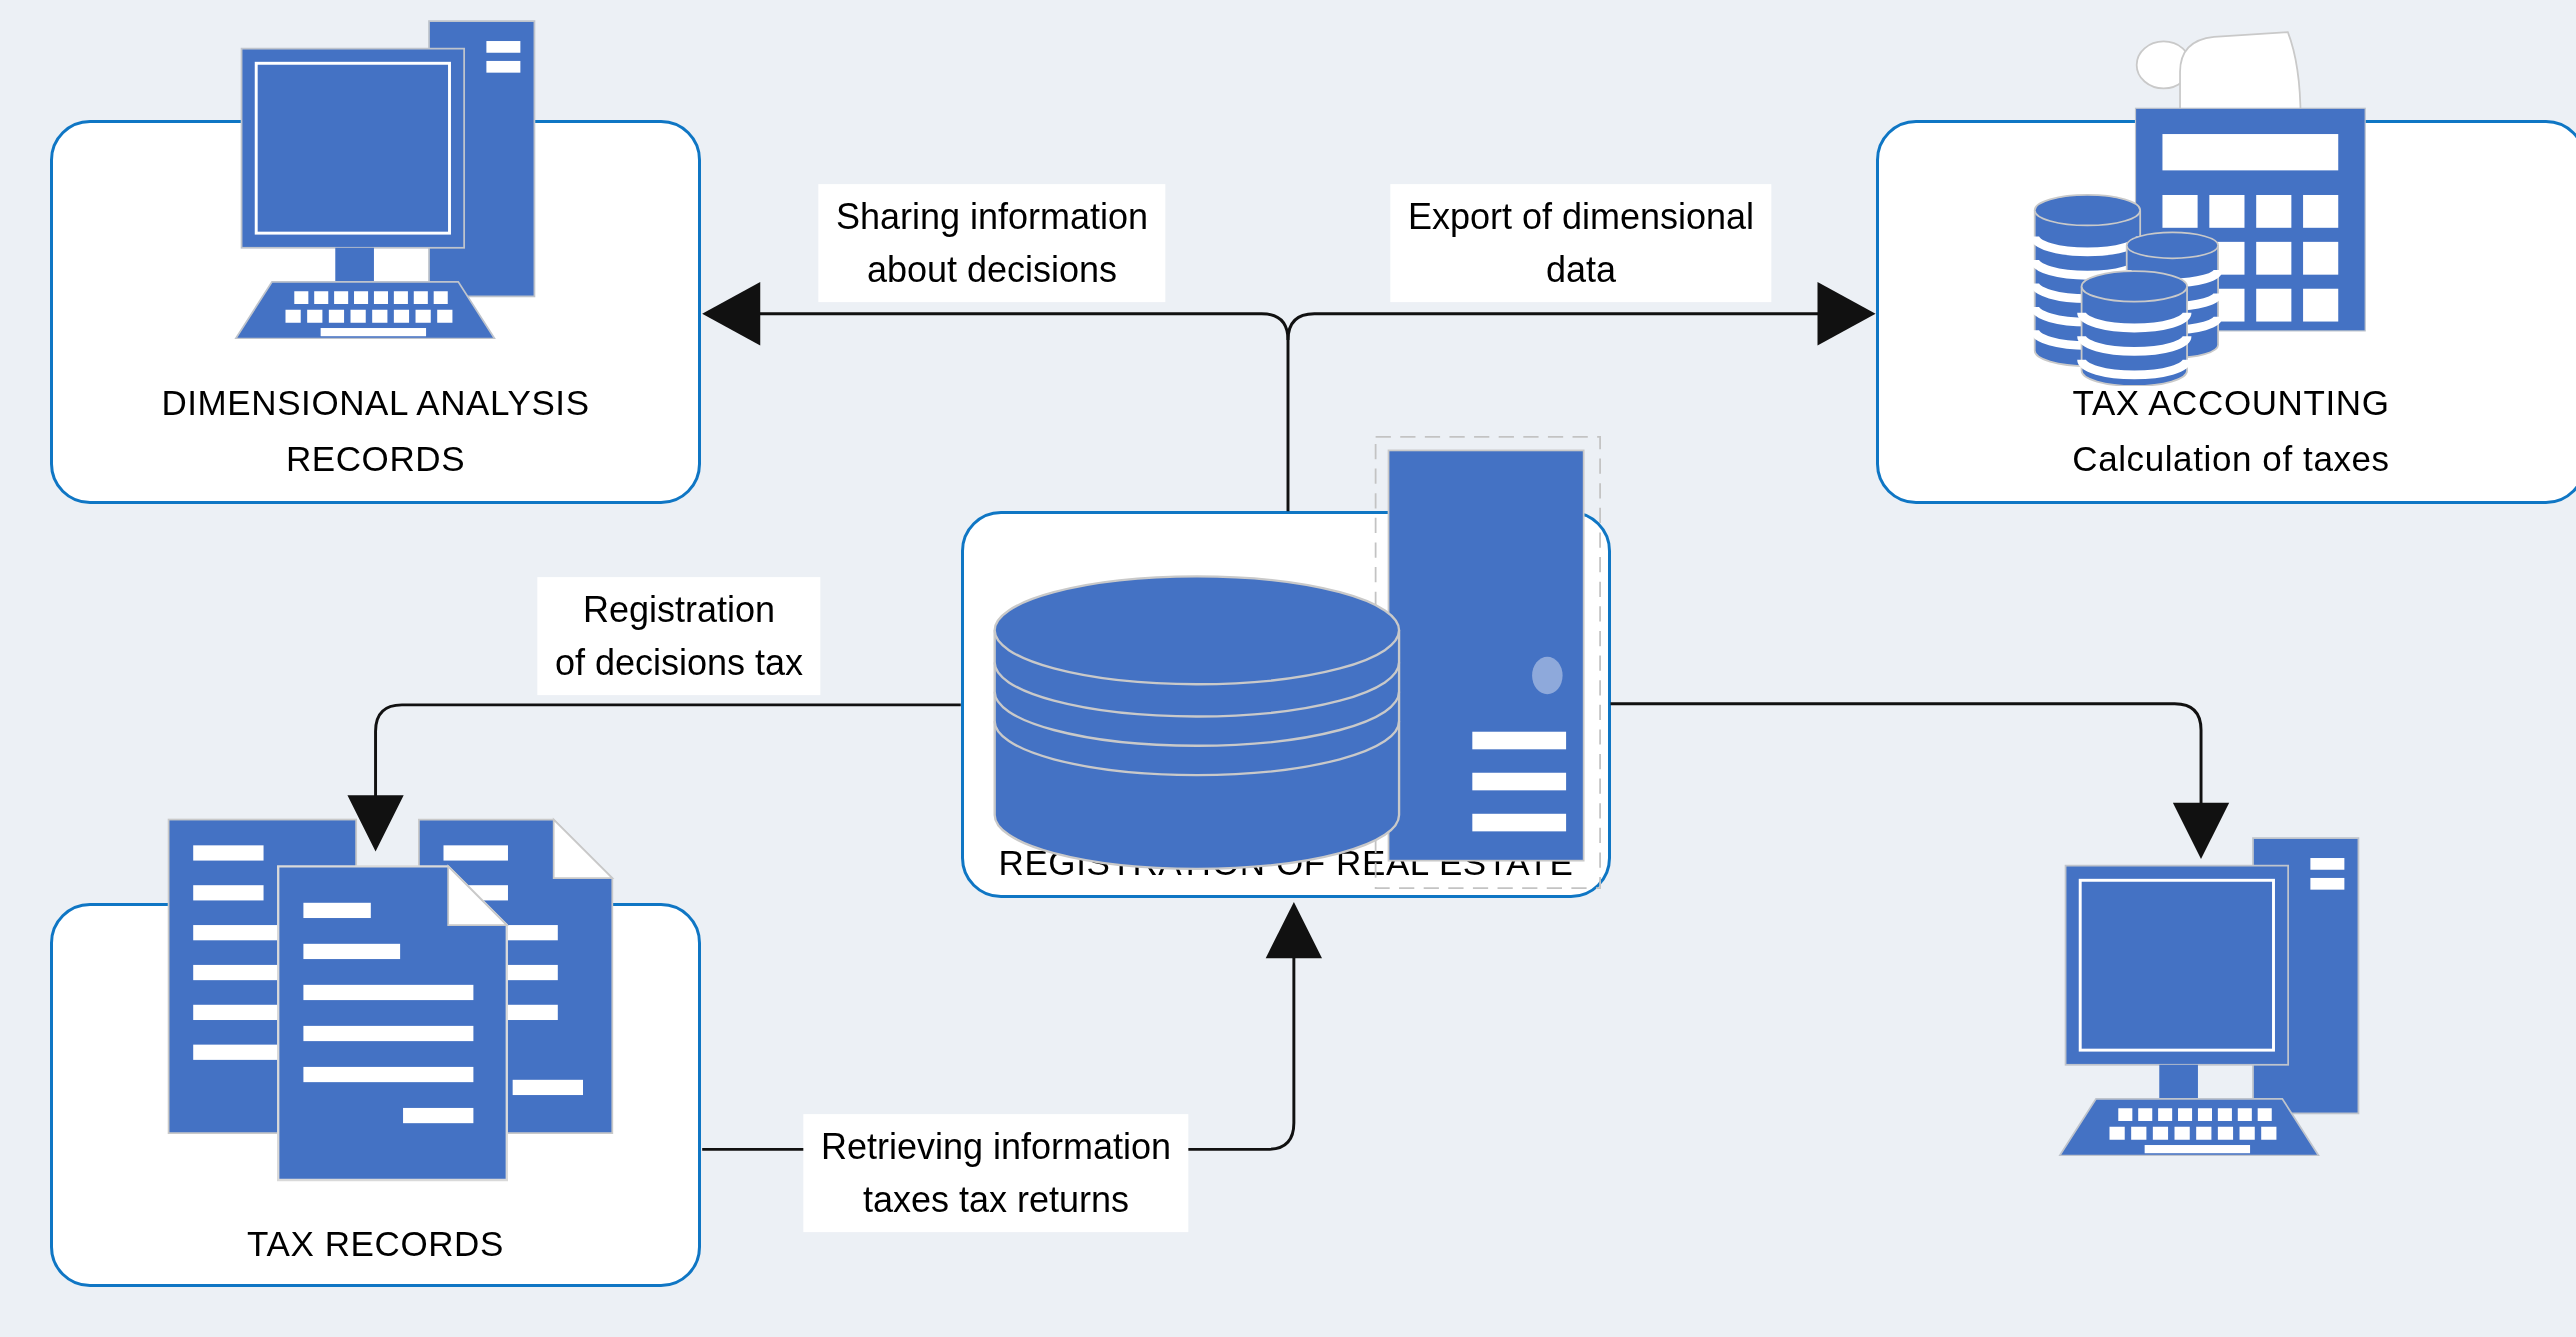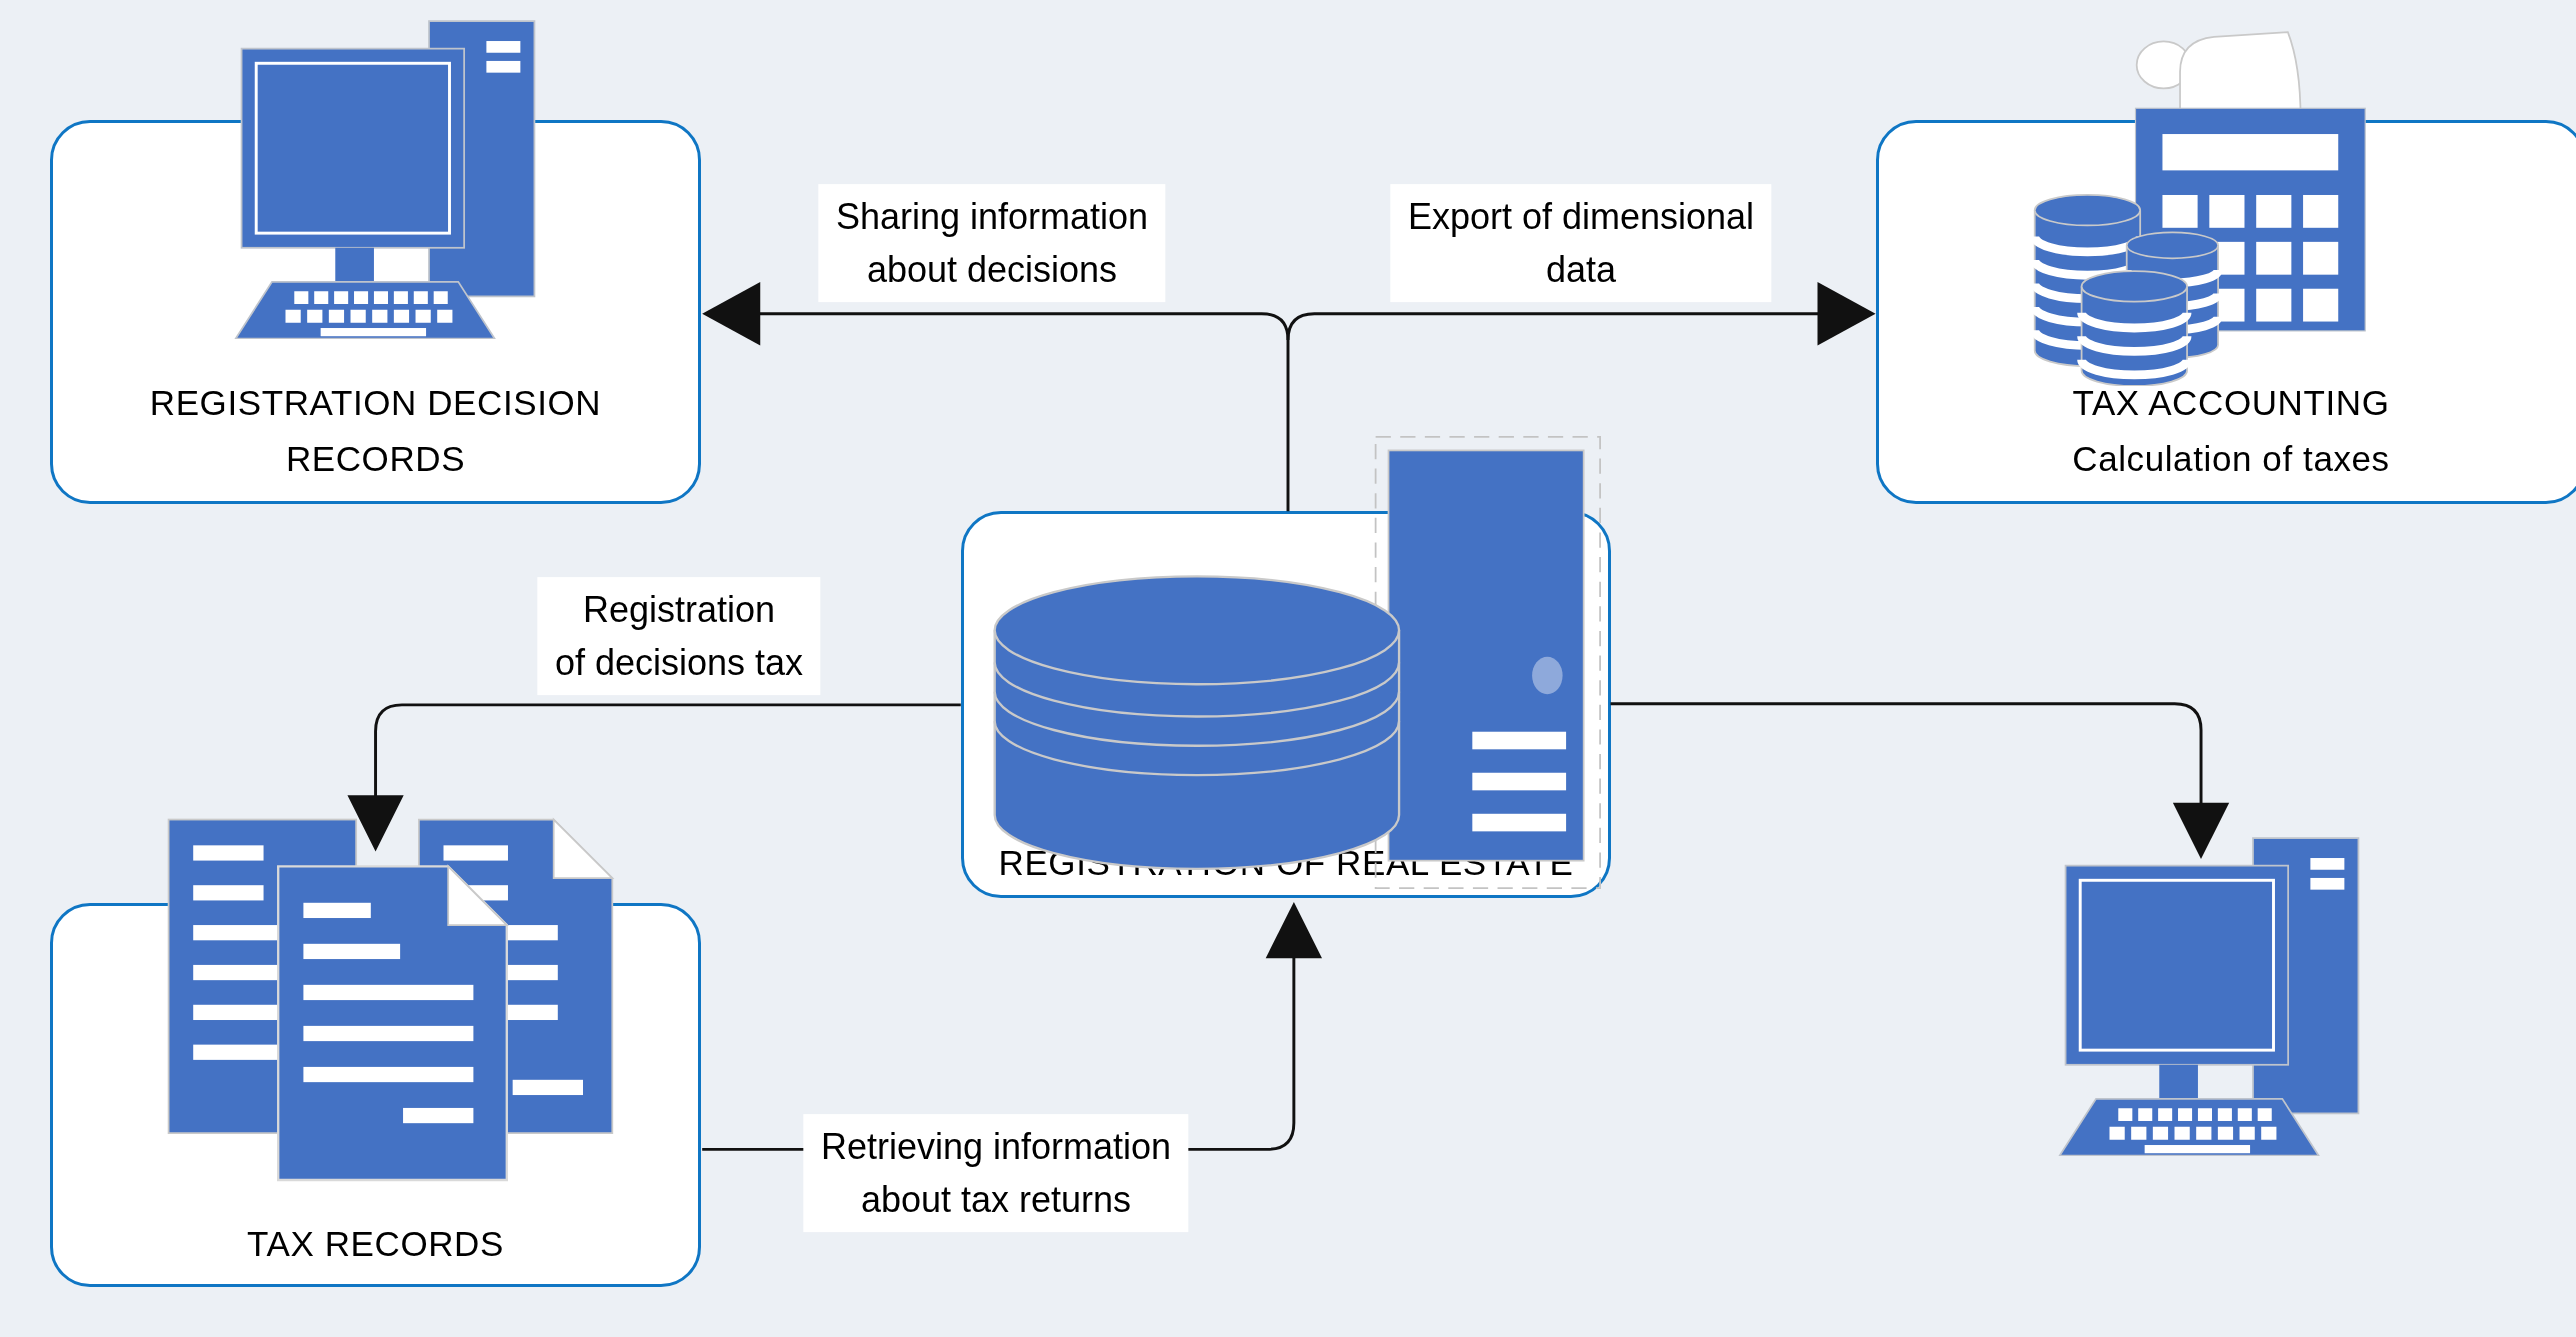--- a/index.html
+++ b/index.html
@@ -40,21 +40,21 @@
   .lbl-taxinfo{left:1924px;top:670px}
   .lbl-retrieving{left:996px;top:1173px}
 </style>
 </head>
 <body>
 
 <div class="diagram">
 
   <div class="node node-dda">
     <div class="node-title title-two">
-      <span>REGISTRATION DECISION</span>
+      <span>DIMENSIONAL ANALYSIS</span>
       <span>RECORDS</span>
     </div>
   </div>
 
   <div class="node node-ta">
     <div class="node-title title-two">
       <span>TAX ACCOUNTING</span>
       <span>Calculation of taxes</span>
     </div>
   </div>
@@ -217,17 +217,17 @@
   <div class="flow-label lbl-export">
     <span>Export of dimensional</span>
     <span>data</span>
   </div>
   <div class="flow-label lbl-registration">
     <span>Registration</span>
     <span>of decisions tax</span>
   </div>
   <div class="flow-label lbl-retrieving">
     <span>Retrieving information</span>
-    <span>about tax returns</span>
+    <span>taxes tax returns</span>
   </div>
 
 </div>
 
 
 </body></html>

